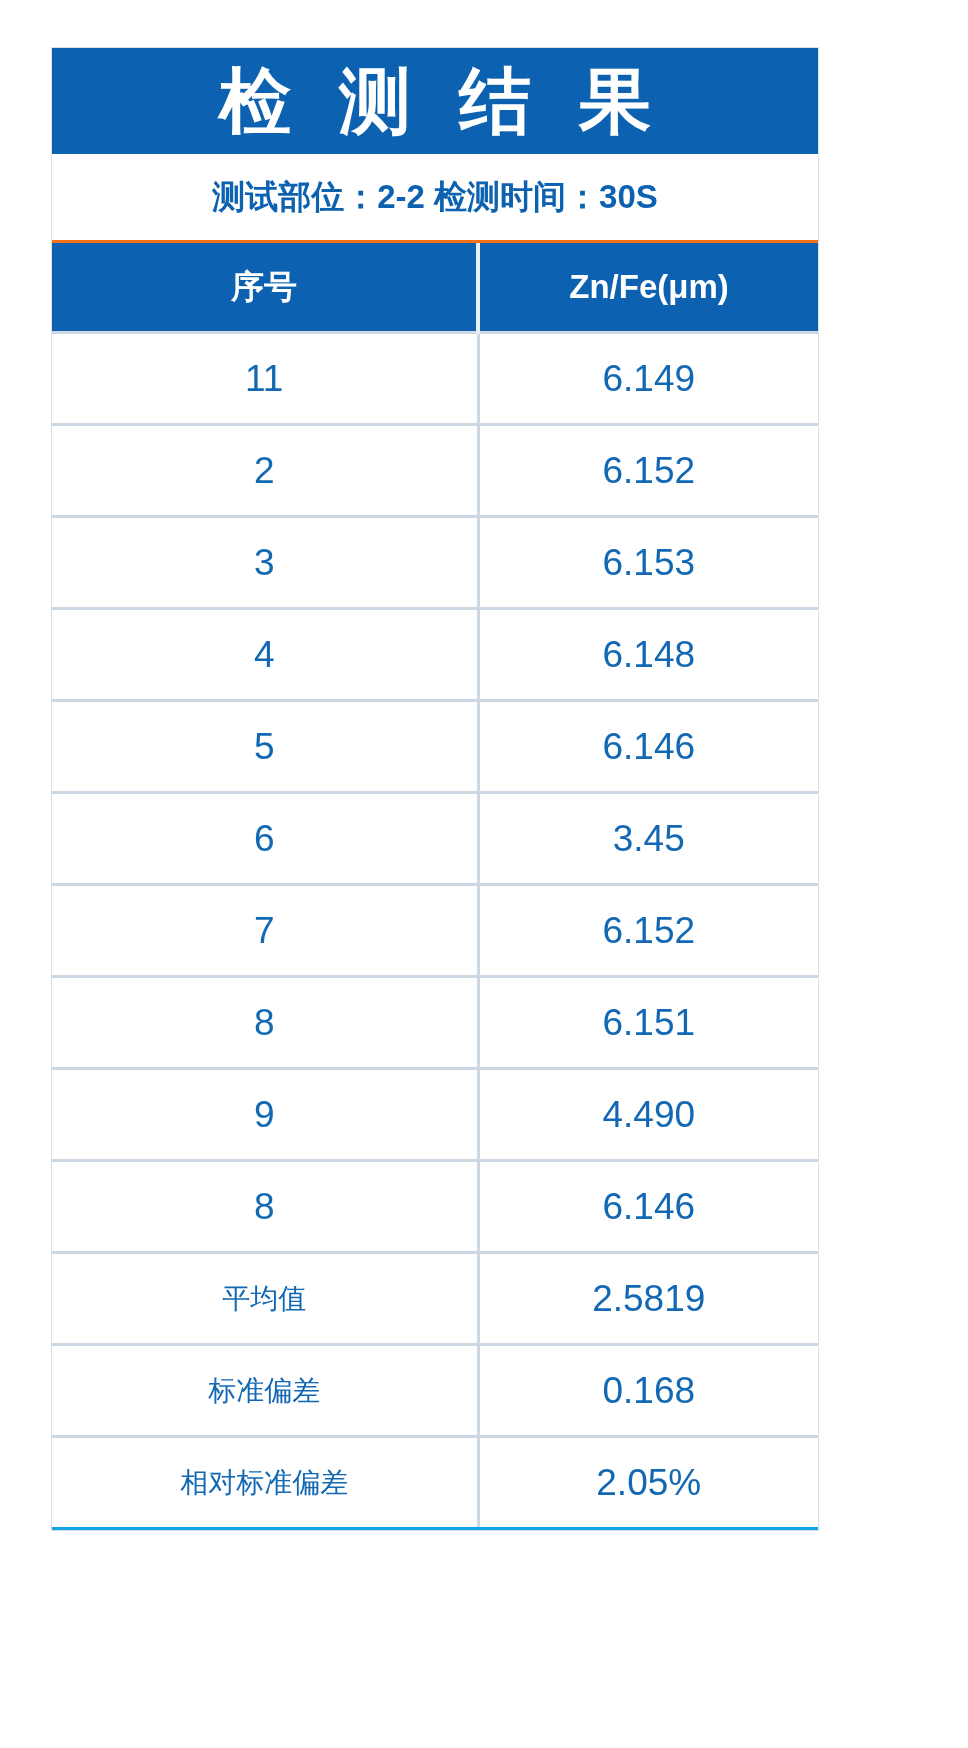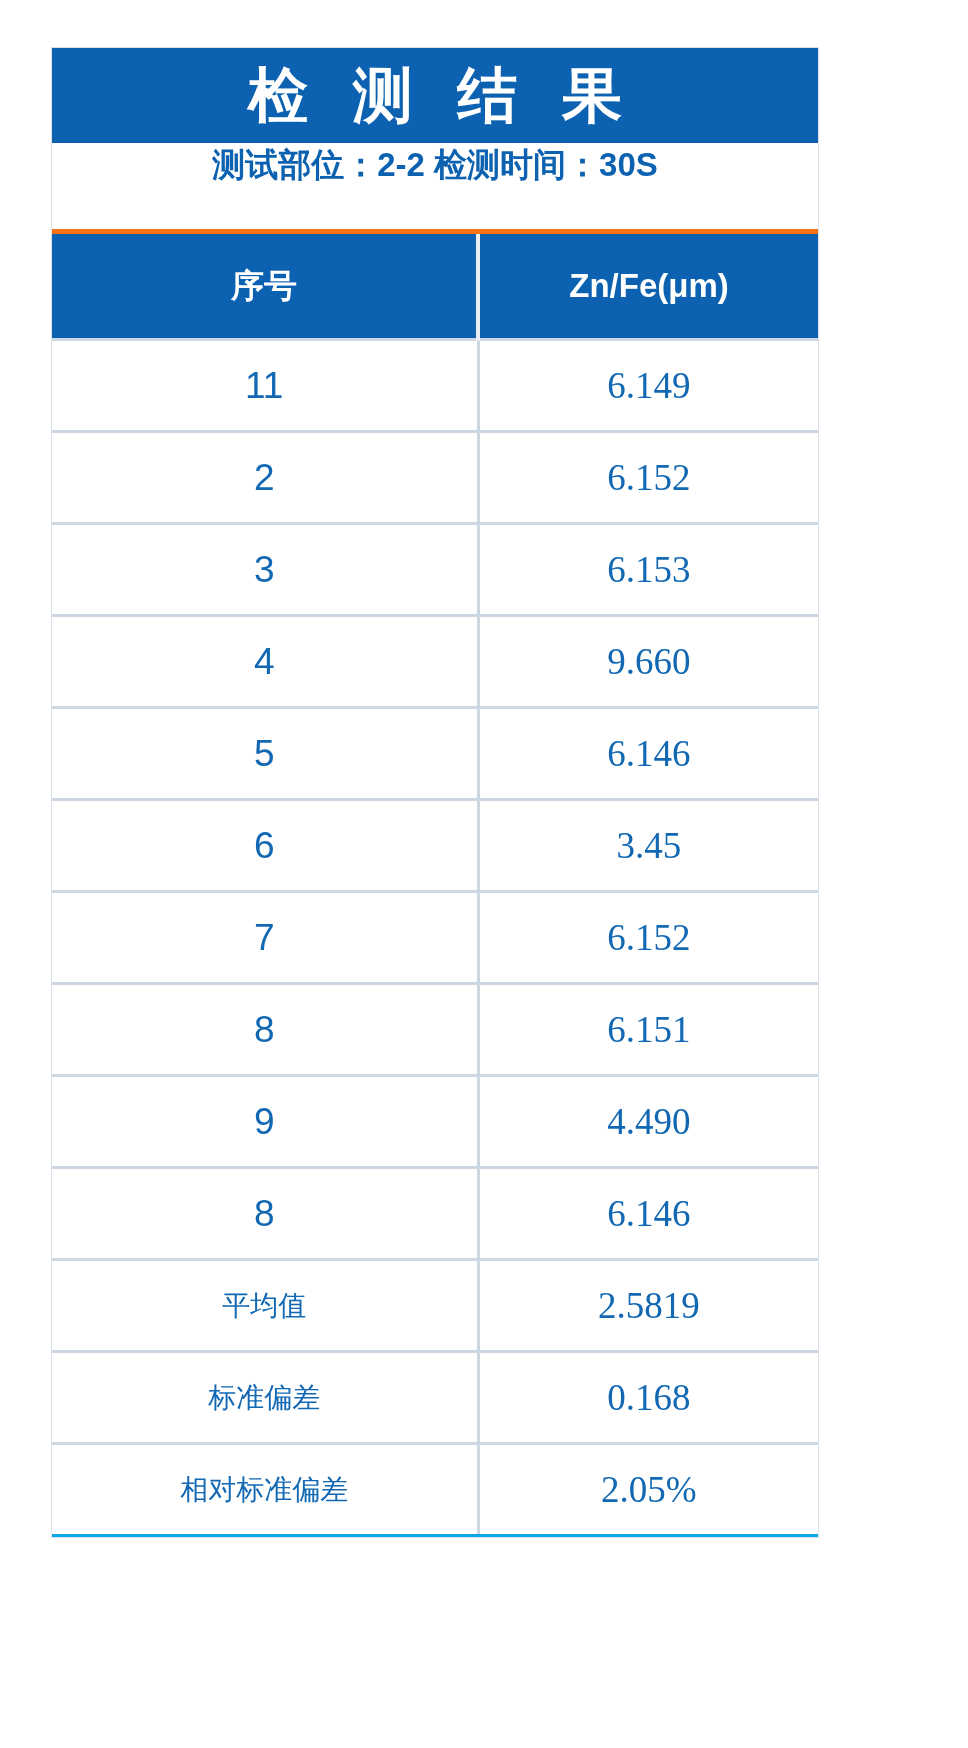--- a/index.html
+++ b/index.html
@@ -27,39 +27,39 @@
     top: 48px;
     width: 766px;
     background: #ffffff;
     box-shadow: 0 0 0 1px #d9e1e8;
   }
 
   
   .title-bar {
     background: #0c62b0;
     color: #ffffff;
-    height: 95px;
+    height: 106px;
     display: flex;
     align-items: center;
     justify-content: center;
-    font-size: 60px;
+    font-size: 72px;
     font-weight: bold;
     letter-spacing: 14px;
     text-indent: 14px;
     line-height: 1;
   }
 
   
   .subtitle-row {
     background: #ffffff;
     height: 86px;
     display: flex;
-    align-items: flex-start;
+    align-items: center;
     justify-content: center;
-    border-bottom: 5px solid #f97316;
+    border-bottom: 3px solid #f97316;
   }
   .subtitle-text {
     color: #0c62b0;
     font-size: 33px;
     font-weight: bold;
     white-space: nowrap;
   }
 
   
   table.result-table {
@@ -71,42 +71,41 @@
   table.result-table col.c-val { width: 340px; }
 
   thead th {
     background: #0c62b0;
     color: #ffffff;
     font-size: 33px;
     font-weight: bold;
     height: 88px;
     text-align: center;
     vertical-align: middle;
-    padding: 8px;
+    padding: 0;
     border: 0;
   }
   thead th.th-idx {
     border-right: 4px solid #e9eef3;
   }
 
   tbody td {
     height: 89px;
     text-align: center;
     vertical-align: middle;
     color: #1268b3;
     font-size: 37px;
     font-weight: normal;
     padding: 0;
     background: #ffffff;
     border-top: 3px solid #ccd7e1;
     border-right: 3px solid #ccd7e1;
   }
   tbody tr td:last-child {
     border-right: 0;
-    font-family: Liberation Serif, serif;
   }
   tbody tr:first-child td {
     border-top: 3px solid #cdd8e2;
   }
   tbody tr:last-child td {
     border-bottom: 3px solid #0ea5e9;
   }
   tbody td.summary-label {
     font-size: 28px;
   }
@@ -145,21 +144,21 @@
         <tr>
           <td>2</td>
           <td>6.152</td>
         </tr>
         <tr>
           <td>3</td>
           <td>6.153</td>
         </tr>
         <tr>
           <td>4</td>
-          <td>9.660</td>
+          <td>6.148</td>
         </tr>
         <tr>
           <td>5</td>
           <td>6.146</td>
         </tr>
         <tr>
           <td>6</td>
           <td>3.45</td>
         </tr>
         <tr>

